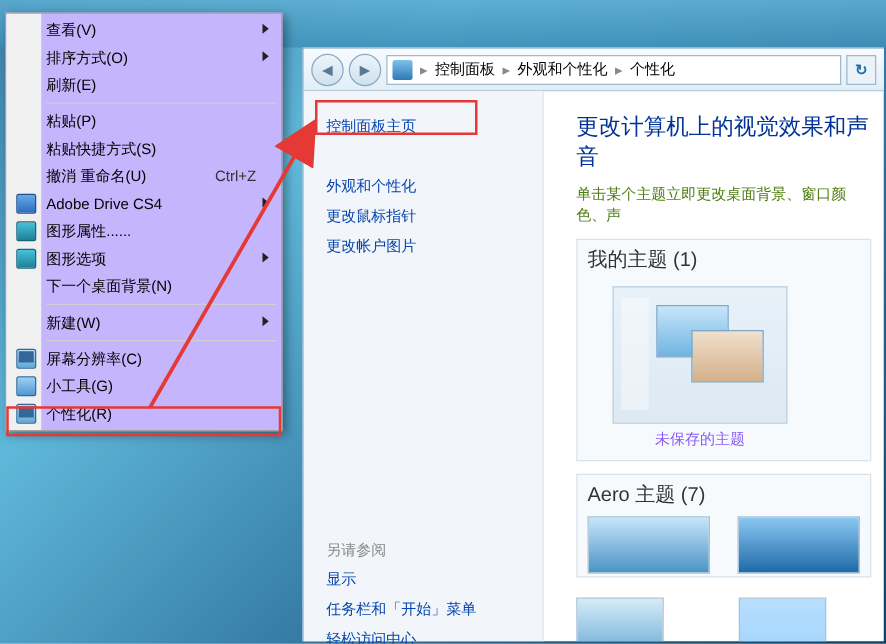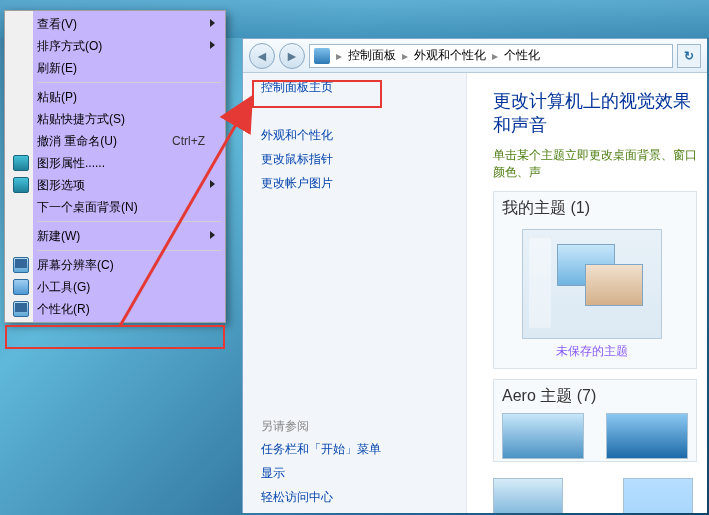--- a/index.html
+++ b/index.html
@@ -102,24 +102,24 @@
     display:flex; align-items:center;
     padding:0 4px; gap:4px;
     font-size:12px;
   }
   .bc-icon{width:16px;height:16px;background:linear-gradient(#7fc1eb,#2c79b6);border-radius:2px;}
   .bc-sep{color:#888;padding:0 2px;}
   .refresh{width:24px;height:24px;border:1px solid #9fb8cb;background:#eaf3fa;display:flex;align-items:center;justify-content:center;color:#2a6fa3;font-weight:bold;}
 
   .cp-body{display:flex;height:calc(100% - 34px);}
   .cp-side{
-    width:224px;
+    width:192px;
     background:#f2f6fa;
     border-right:1px solid #e0e8ee;
-    padding:2px 0 0 18px;
+    padding:16px 0 0 18px;
   }
   .cp-side a{
     display:block;
     color:#0645ad;
     text-decoration:none;
     font-size:12px;
     line-height:24px;
   }
   .cp-side .section-gap{margin-top:120px;}
   .cp-side .muted{color:#888;line-height:22px;}
@@ -193,20 +193,25 @@
     <span>粘贴(P)</span>
   </div>
   <div class="cm-item">
     <span>粘贴快捷方式(S)</span>
   </div>
   <div class="cm-item">
     <span>撤消 重命名(U)</span>
     <span class="cm-shortcut">Ctrl+Z</span>
   </div>
   <div class="cm-item">
+    <span class="cm-icon icon-blue"></span>
+    <span>Adobe Drive CS4</span>
+    <span class="cm-arrow"></span>
+  </div>
+  <div class="cm-item">
     <span class="cm-icon icon-teal"></span>
     <span>图形属性......</span>
   </div>
   <div class="cm-item">
     <span class="cm-icon icon-teal"></span>
     <span>图形选项</span>
     <span class="cm-arrow"></span>
   </div>
   <div class="cm-item">
     <span>下一个桌面背景(N)</span>
@@ -262,22 +267,22 @@
     <div class="cp-side">
       <a>控制面板主页</a>
       <a style="margin-top:24px;">外观和个性化</a>
       <a>更改鼠标指针</a>
       <a>更改帐户图片</a>
 
       <div class="section-gap"></div>
       <div style="height:100px;"></div>
 
       <div class="muted">另请参阅</div>
+      <a>显示</a>
       <a>任务栏和「开始」菜单</a>
-      <a>显示</a>
       <a>轻松访问中心</a>
     </div>
 
     <div class="cp-main">
       <h1>更改计算机上的视觉效果和声音</h1>
       <div class="subtext">单击某个主题立即更改桌面背景、窗口颜色、声</div>
 
       <div class="theme-group">
         <div class="group-title">我的主题 (1)</div>
         <div style="padding:4px 0 0 20px;">

